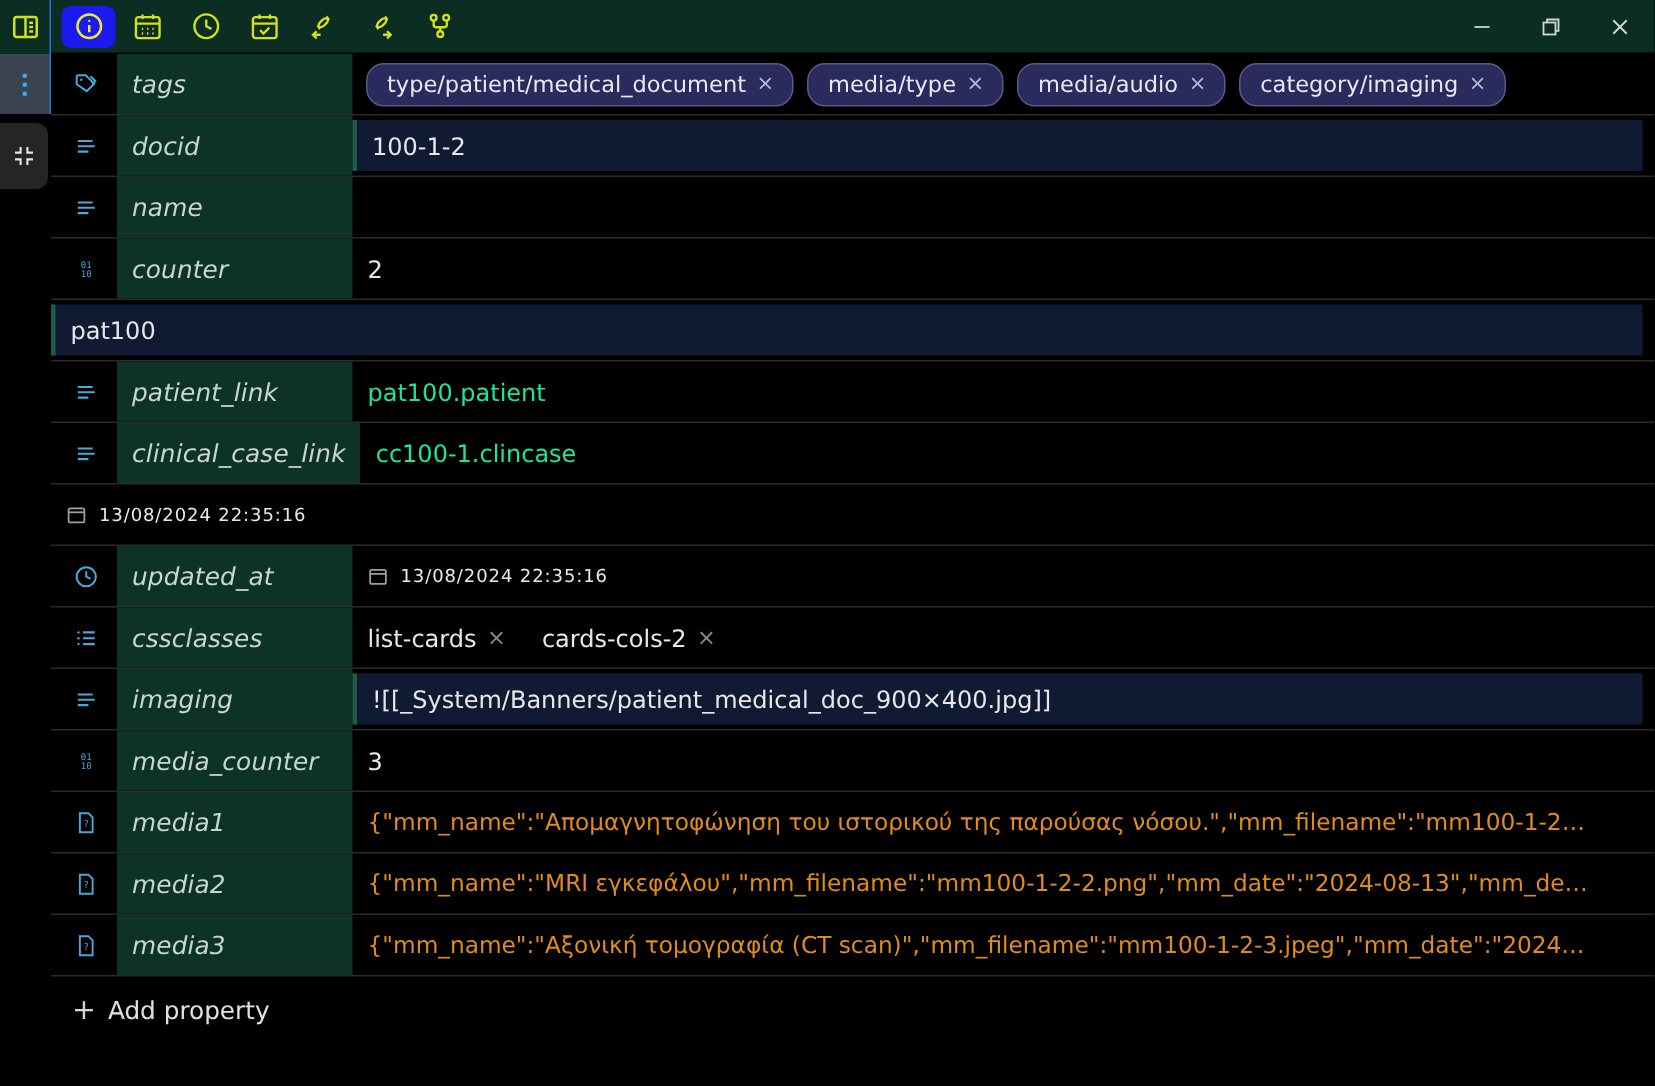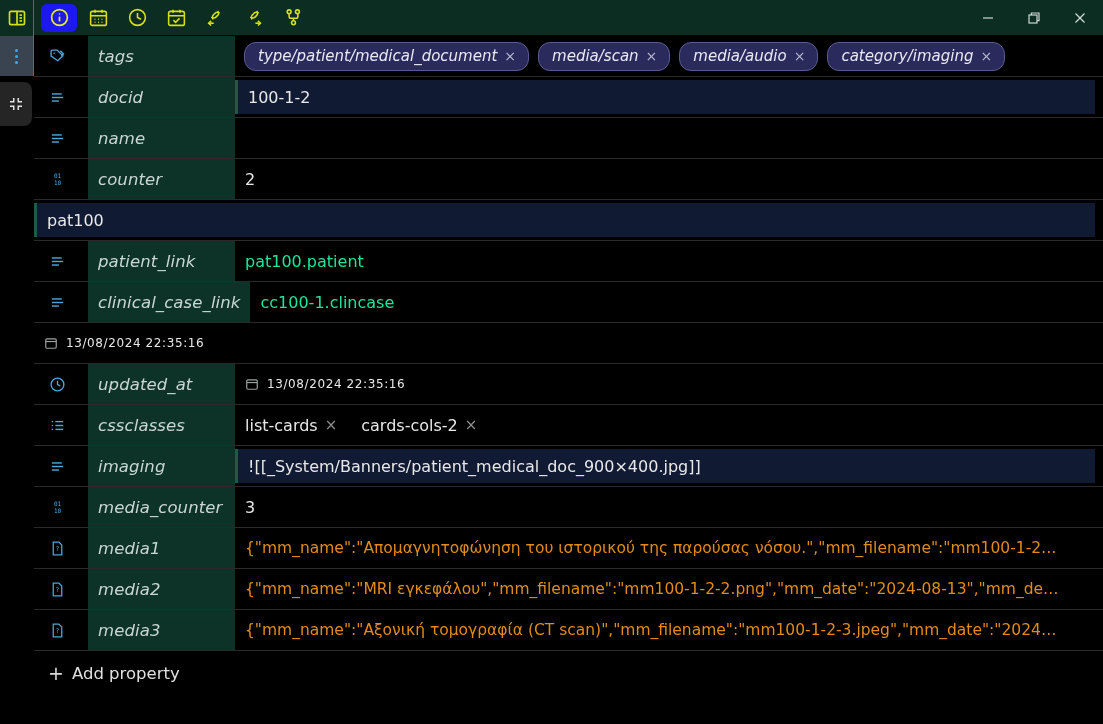--- a/index.html
+++ b/index.html
@@ -95,21 +95,21 @@
     display: flex;
     align-items: stretch;
     min-height: 41px;
     border-bottom: 1px solid #2a2a2a;
     position: relative;
   }
   .pkey {
     flex: 0 0 201px;
     display: flex;
     align-items: center;
-    gap: 18px;
+    gap: 8px;
     padding-left: 10px;
   }
   .kicon {
     flex: 0 0 26px;
     display: flex;
     align-items: center;
     justify-content: center;
   }
   .klabel {
     flex: 1 1 auto;
@@ -150,21 +150,21 @@
   .vbox.plain { color: #e8e8e8; padding-left: 10px; }
   .vbox.link { color: #1ee59c; }
   .vbox.mono-json {
     color: #e08c1a;
     font-family: "DejaVu Sans", sans-serif;
     font-size: 15.5px;
     text-overflow: ellipsis;
   }
 
   
-  .chips { display: flex; align-items: center; gap: 9px; flex-wrap: nowrap; padding-left: 9px; font-style: italic; }
+  .chips { display: flex; align-items: center; gap: 9px; flex-wrap: nowrap; padding-left: 9px; }
   .chip {
     background: #2a2a5c;
     border: 1px solid #5a5a8e;
     border-radius: 12px;
     padding: 4px 12px 5px 13px;
     font-size: 15px;
     color: #e9e9f5;
     display: flex;
     align-items: center;
     gap: 7px;
@@ -358,21 +358,21 @@
       </span>
       <span class="klabel">tags</span>
     </div>
     <div class="pval">
       <div class="chips">
         <span class="chip">
           <span>type/patient/medical_document</span>
           <span class="x">×</span>
         </span>
         <span class="chip">
-          <span>media/scan</span>
+          <span>media/type</span>
           <span class="x">×</span>
         </span>
         <span class="chip">
           <span>media/audio</span>
           <span class="x">×</span>
         </span>
         <span class="chip">
           <span>category/imaging</span>
           <span class="x">×</span>
         </span>

